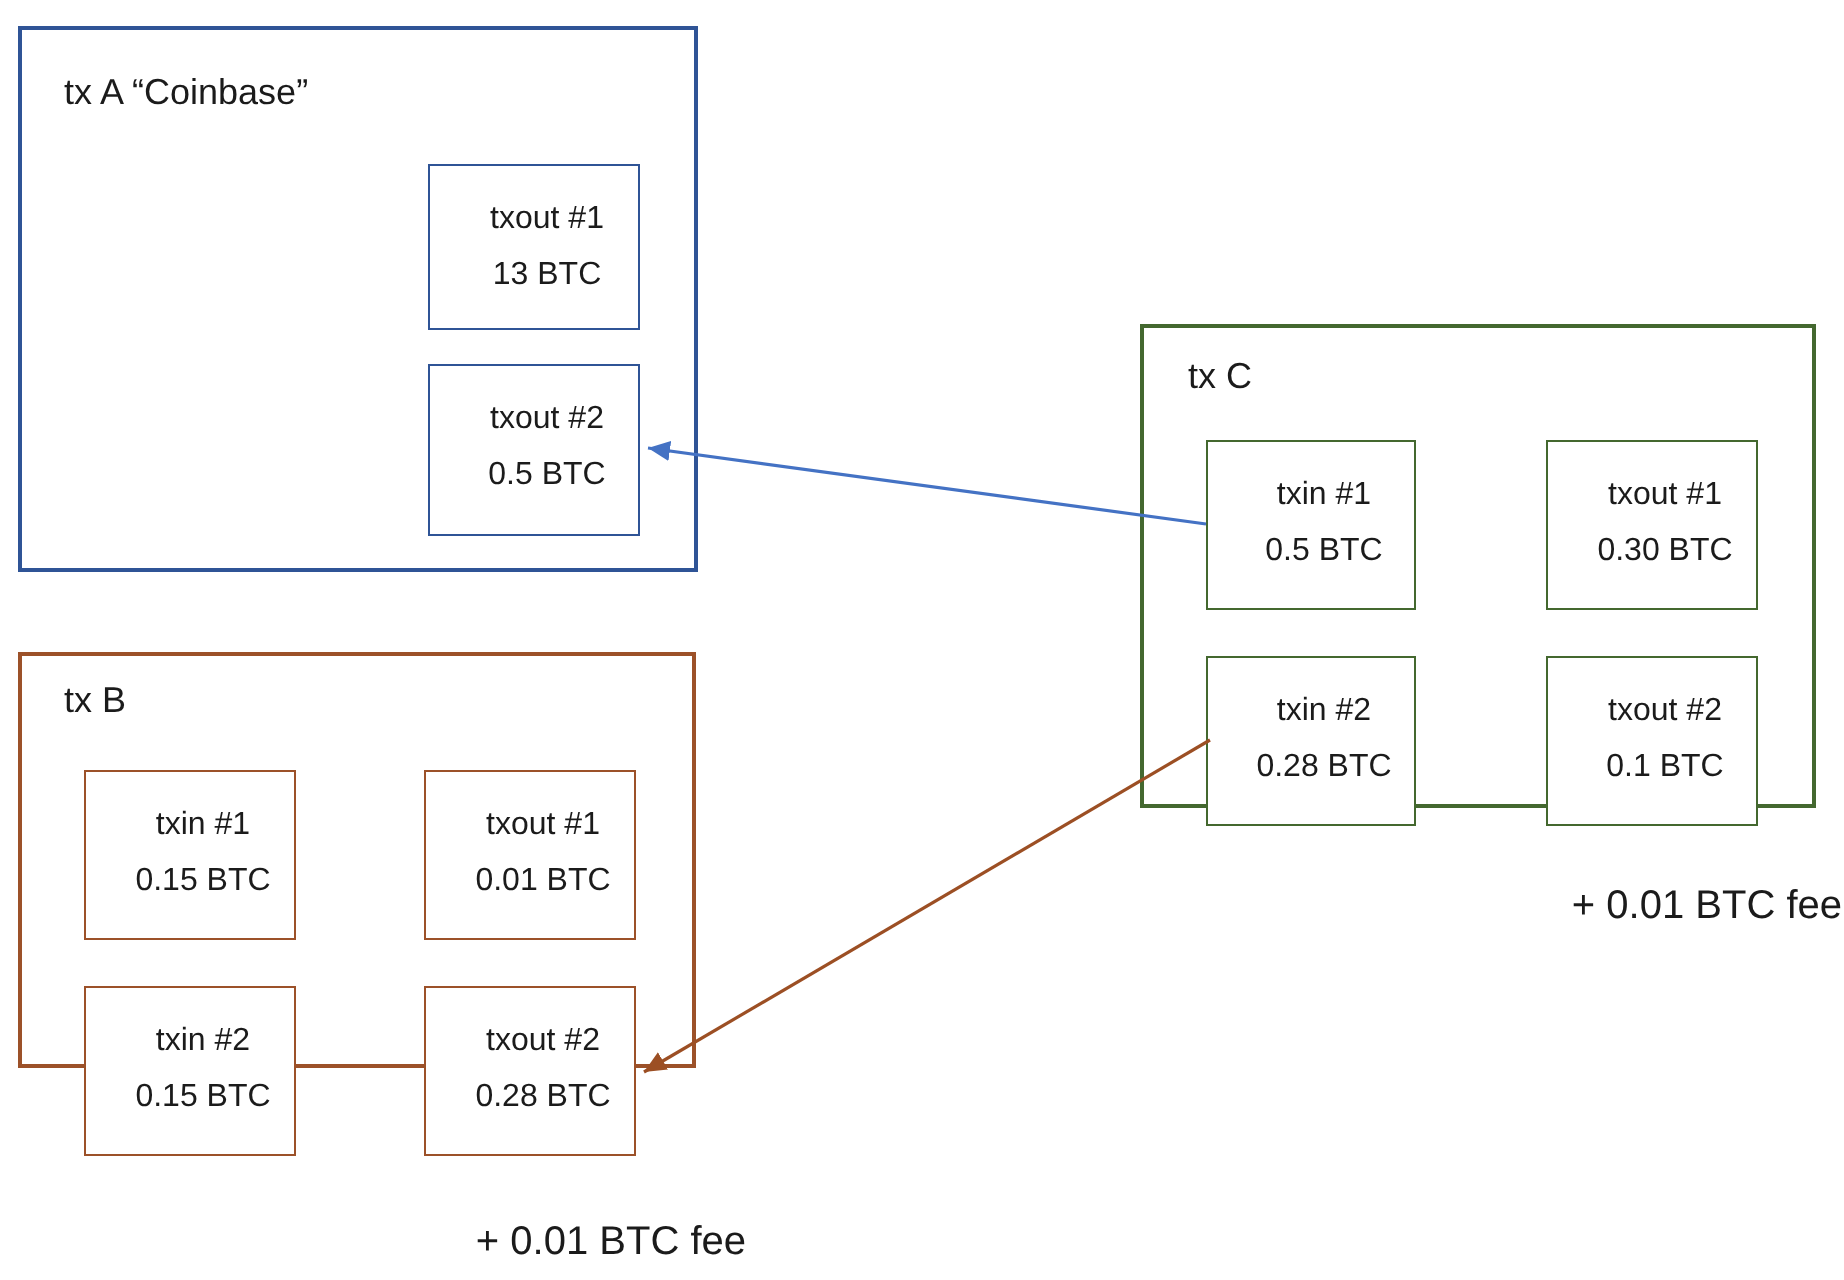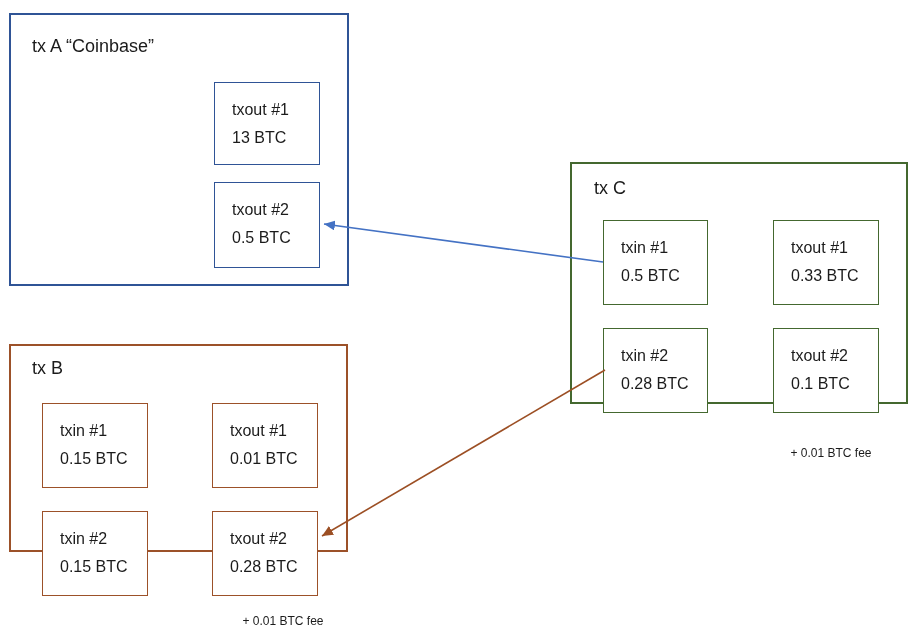--- a/index.html
+++ b/index.html
@@ -8,23 +8,23 @@
 
   .canvas {
     position: relative;
     width: 922px;
     height: 640px;
     background: var(--background, #fff);
     color: var(--text, #1b1b1b);
     overflow: hidden;
   }
 
-  .tx { position: absolute; background: #fff; }
+  .tx { position: absolute; background: #fff; text-align: center; }
   .tx-a { left: 9px;   top: 13px;  width: 340px; height: 273px; border: 2px solid var(--box-blue); }
-  .tx-b { left: 9px;   top: 344px; width: 339px; height: 208px; border: 2px solid var(--box-brown); }
+  .tx-b { left: 9px;   top: 326px; width: 339px; height: 208px; border: 2px solid var(--box-brown); }
   .tx-c { left: 570px; top: 162px; width: 338px; height: 242px; border: 2px solid var(--box-green); }
 
   .tx-title {
     position: absolute;
     font-size: 18px;
     line-height: 22px;
     color: var(--text, #1b1b1b);
     white-space: nowrap;
   }
   .tx-a .tx-title { left: 21px; top: 20px; }
@@ -56,23 +56,23 @@
   .b-out2 { left: 201px; top: 165px; width: 106px; height: 85px; }
 
   
   .c-in1  { left: 31px;  top: 56px;  width: 105px; height: 85px; }
   .c-out1 { left: 201px; top: 56px;  width: 106px; height: 85px; }
   .c-in2  { left: 31px;  top: 164px; width: 105px; height: 85px; }
   .c-out2 { left: 201px; top: 164px; width: 106px; height: 85px; }
 
   .fee {
     position: absolute;
-    font-size: 12px;
+    font-size: 20px;
     line-height: 24px;
-    text-align: center;
+    text-align: right;
     width: 180px;
     color: var(--text, #1b1b1b);
     white-space: nowrap;
   }
   .fee-b { left: 193px; top: 609px; }
   .fee-c { left: 741px; top: 441px; }
 
   svg.arrows {
     position: absolute;
     left: 0; top: 0;
@@ -123,21 +123,21 @@
   <div class="fee fee-b">+ 0.01 BTC fee</div>
 
   <div class="tx tx-c">
     <div class="tx-title">tx C</div>
     <div class="cell c-in1">
       <span>txin #1</span>
       <span>0.5 BTC</span>
     </div>
     <div class="cell c-out1">
       <span>txout #1</span>
-      <span>0.33 BTC</span>
+      <span>0.30 BTC</span>
     </div>
     <div class="cell c-in2">
       <span>txin #2</span>
       <span>0.28 BTC</span>
     </div>
     <div class="cell c-out2">
       <span>txout #2</span>
       <span>0.1 BTC</span>
     </div>
   </div>

